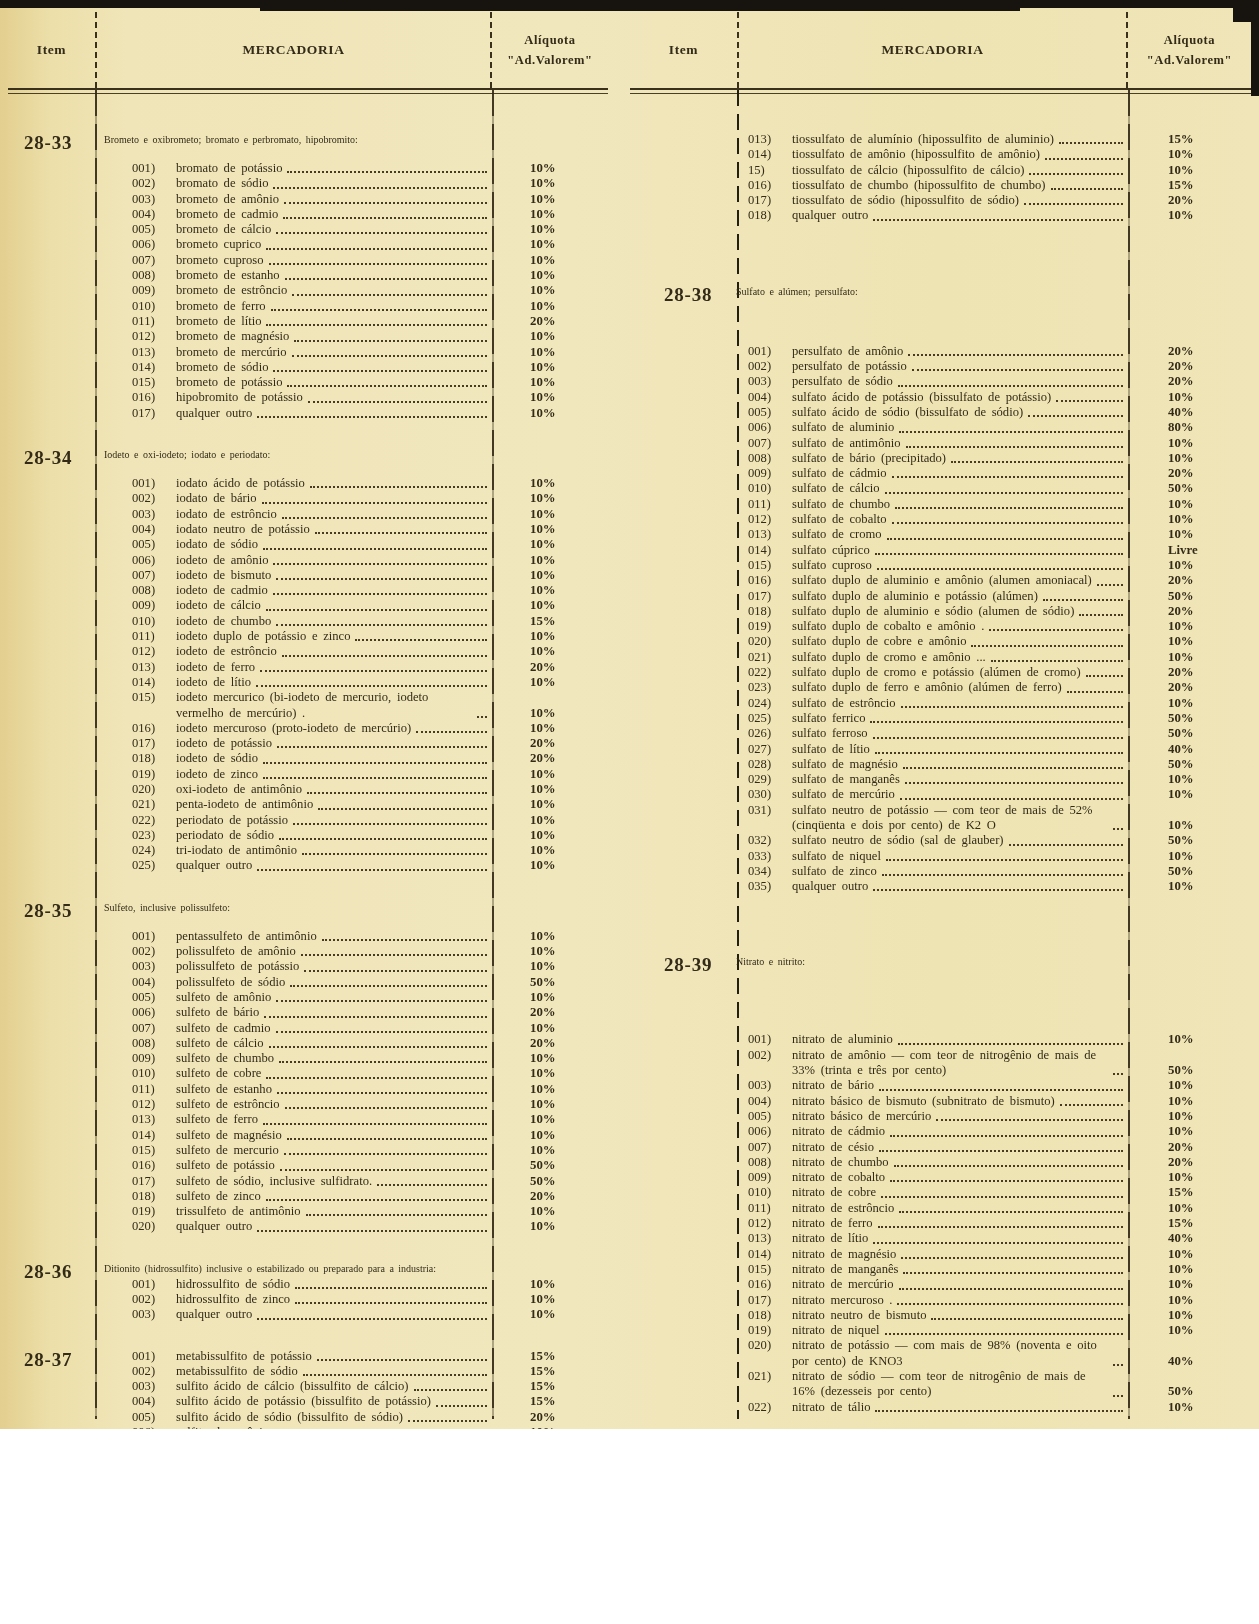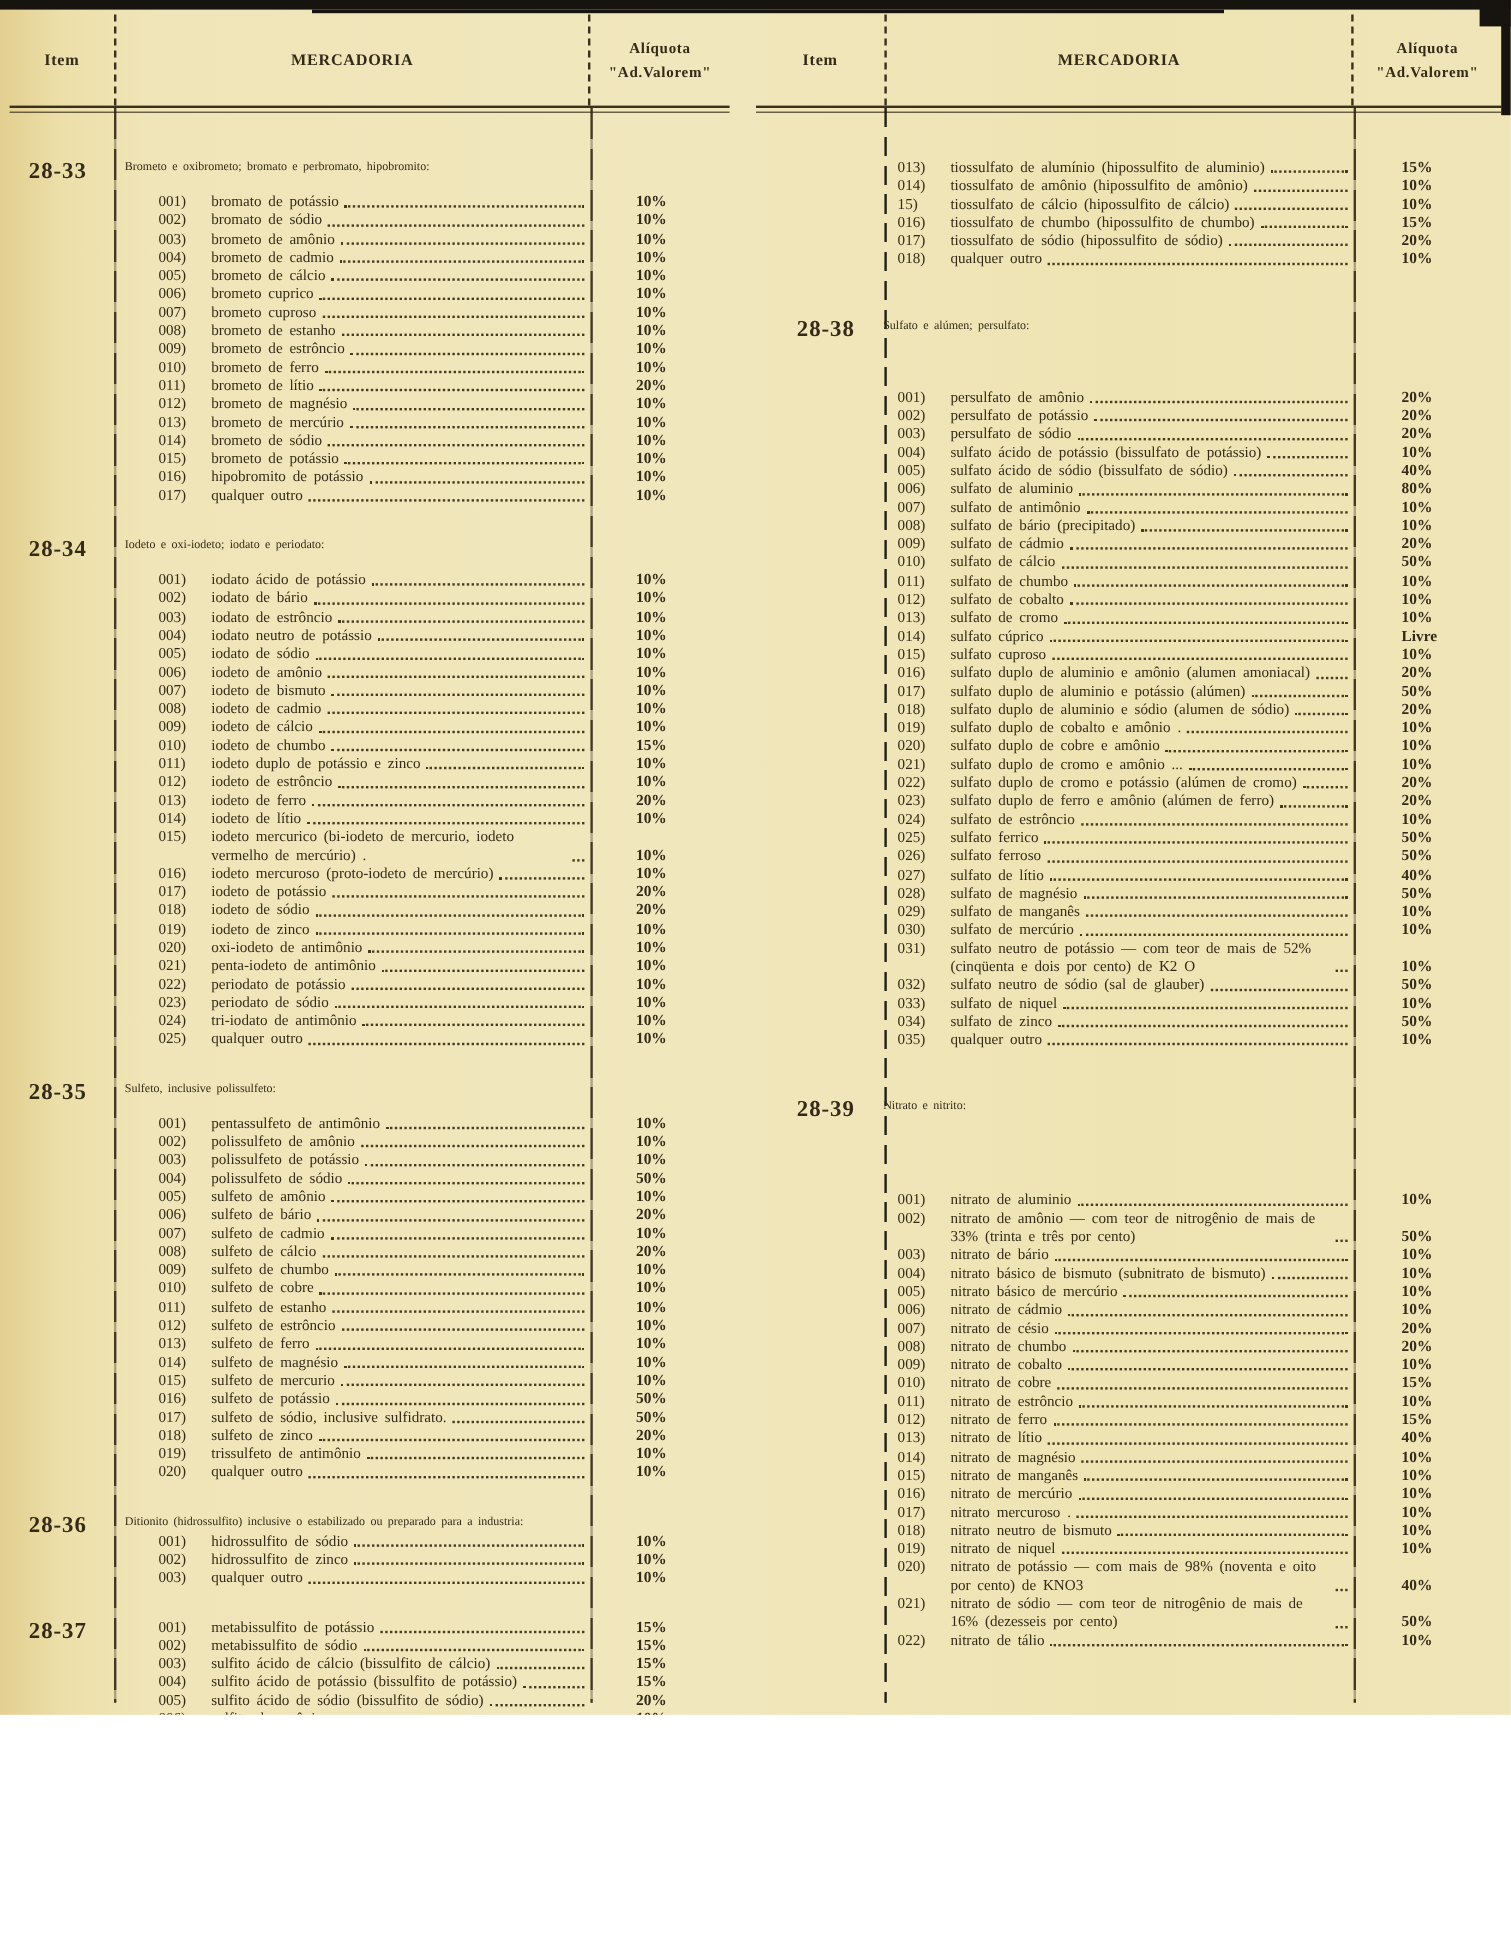--- a/index.html
+++ b/index.html
@@ -40,21 +40,21 @@
   .tbody{position:relative;padding-top:16px;height:calc(100% - 84px);box-sizing:border-box;}
   .vrule{position:absolute;top:0;bottom:0;width:2px;
          background:repeating-linear-gradient(180deg,rgba(47,38,20,.9) 0 26px,rgba(47,38,20,.35) 26px 34px);}
   .half.left  .vrule.r1{left:87px;}
   .half.left  .vrule.r2{left:484px;}
   .half.right .vrule.r1{left:107px;background:repeating-linear-gradient(180deg,rgba(25,20,10,.95) 0 16px,rgba(25,20,10,0) 16px 24px);}
   .half.right .vrule.r2{left:498px;}
 
   .sec{position:relative;margin-top:26px;}
   .sec:first-child{margin-top:0;}
-  .sec.mt-large{margin-top:40px;}
+  .sec.mt-large{margin-top:60px;}
   .item-code{position:absolute;left:16px;top:0;font-weight:bold;font-size:19px;letter-spacing:.8px;}
   .half.right .item-code{left:34px;}
   .heading{font-size:10px;line-height:16px;word-spacing:2px;
            padding-right:130px;box-sizing:border-box;}
   .half.left  .heading{padding-left:126px;text-indent:-30px;}
   .half.right .heading{padding-left:136px;text-indent:-30px;}
 
   .entries{margin-top:0;}
   .hg-line  .entries{margin-top:13px;}
   .hg-large .entries{margin-top:44px;}

